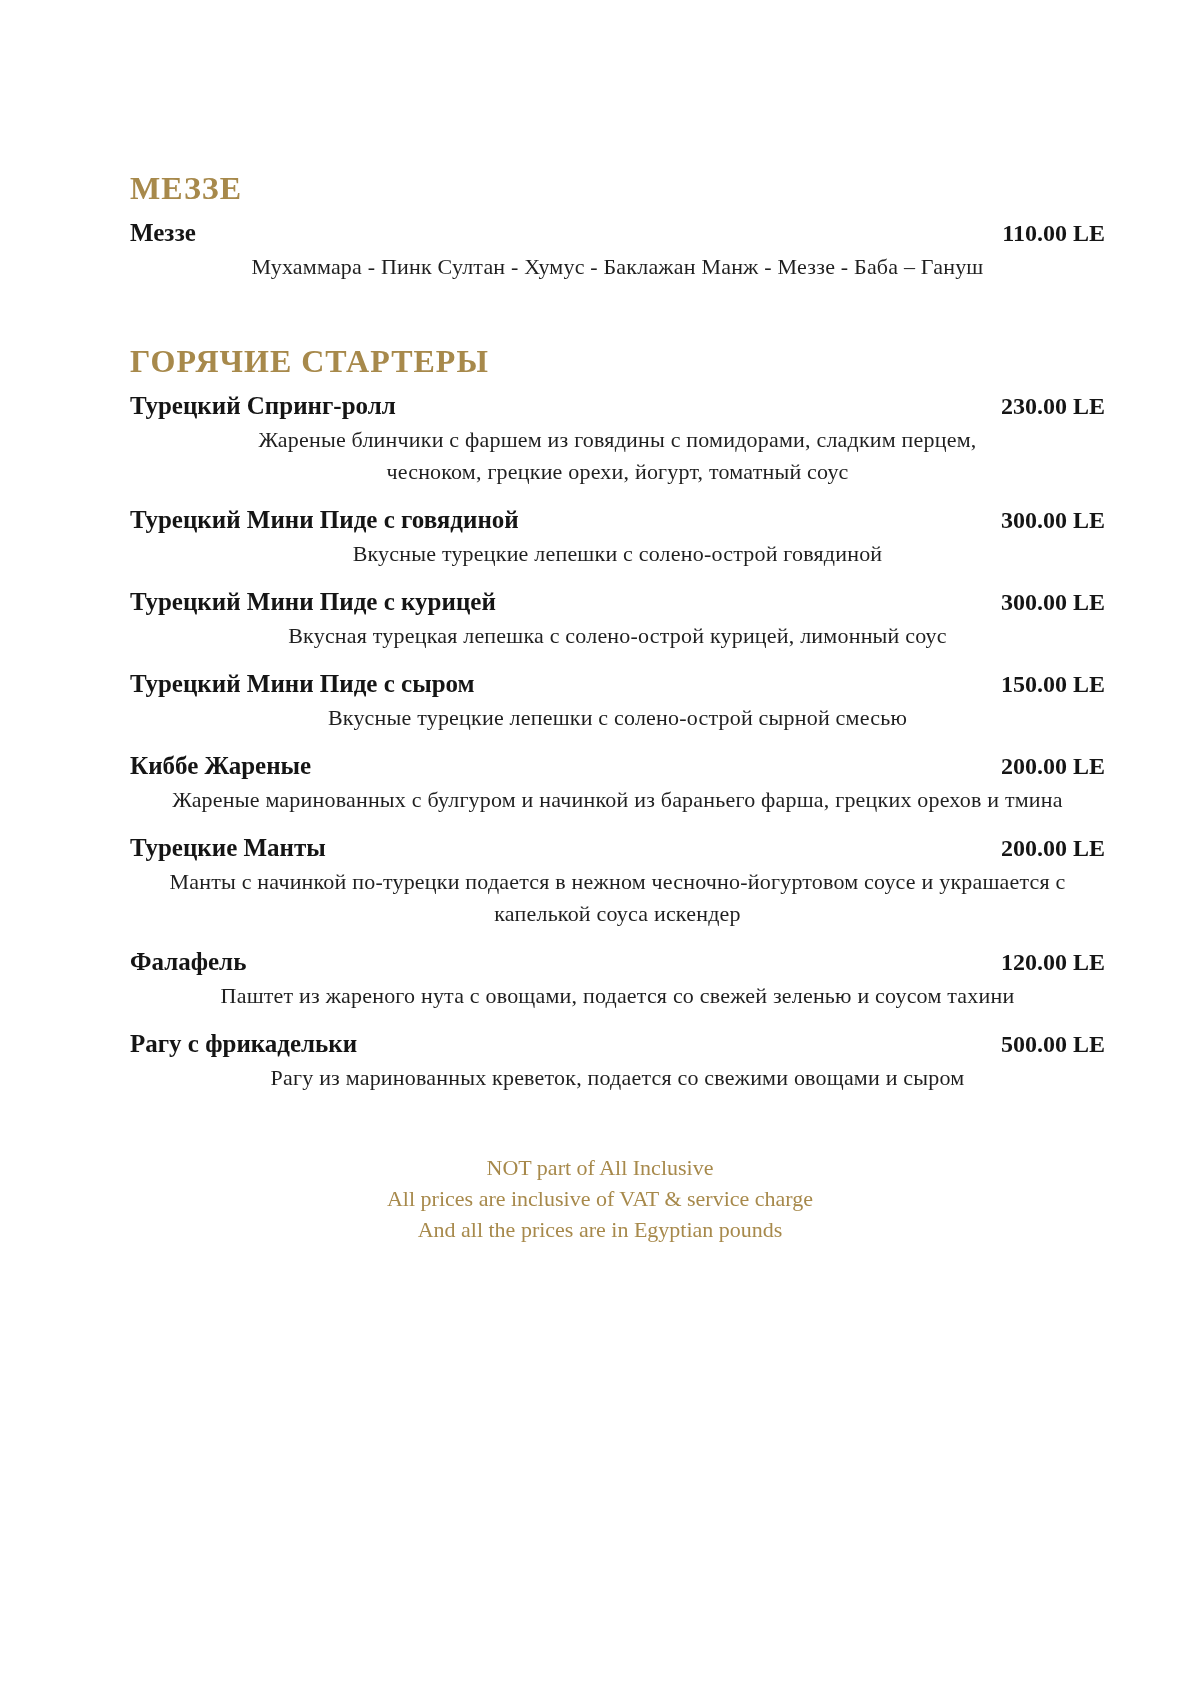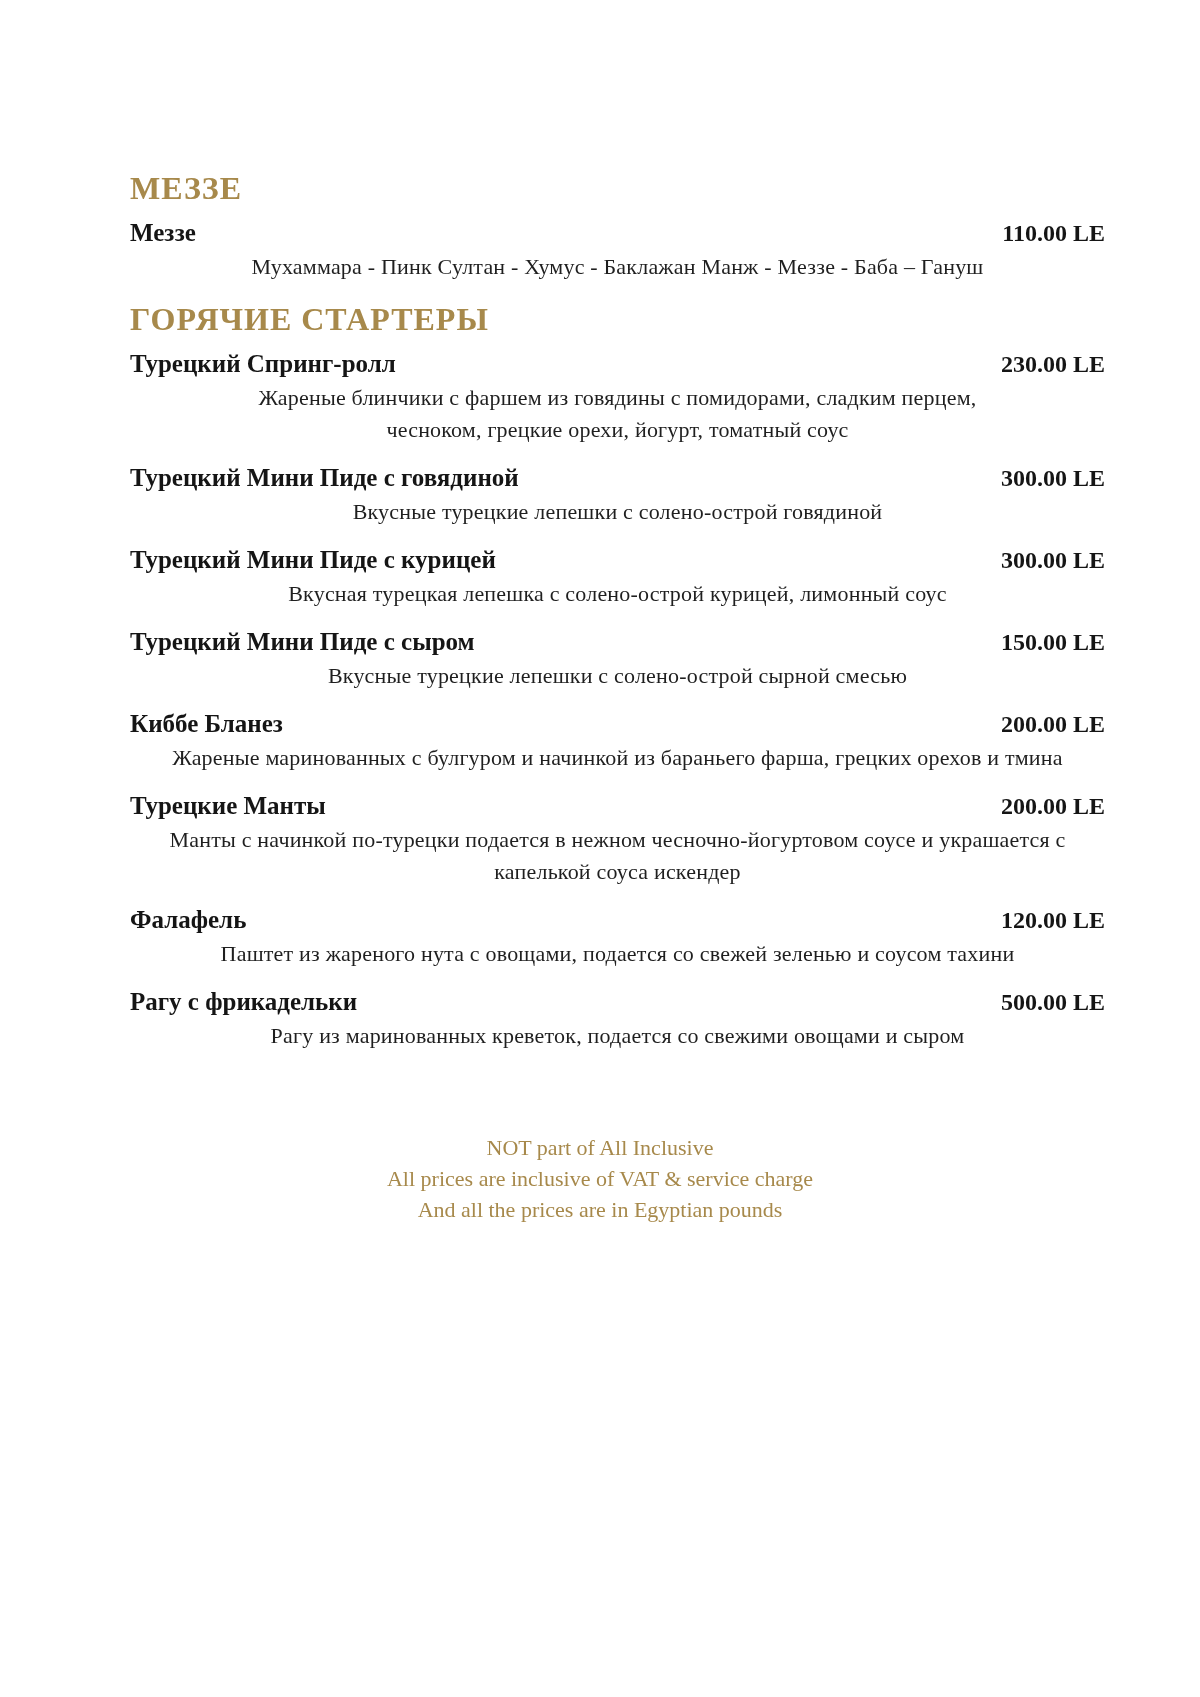--- a/index.html
+++ b/index.html
@@ -10,21 +10,21 @@
     height: 1293px;
     margin: 0 auto;
     background: #ffffff;
     box-sizing: border-box;
     padding: 170px 95px 0 130px;
     font-family: "Liberation Serif", serif;
     color: #1b1b1b;
     overflow: hidden;
   }
 
-  .menu-section + .menu-section { margin-top: 18px; }
+  .menu-section + .menu-section { margin-top: 60px; }
 
   .section-title {
     margin: 0 0 10px 0;
     font-size: 32px;
     font-weight: bold;
     letter-spacing: 1px;
     color: #a7894b;
     line-height: 36px;
   }
 
@@ -60,21 +60,21 @@
     line-height: 32px;
     letter-spacing: 0.2px;
     color: #1f1f1f;
     white-space: nowrap;
   }
 
   .footer {
     position: absolute;
     left: 0;
     right: 0;
-    bottom: 68px;
+    bottom: 48px;
     text-align: center;
     color: #a7894b;
   }
 
   .footer-line {
     font-size: 22px;
     line-height: 31px;
   }
 </style>
 </head>
@@ -128,21 +128,21 @@
           <div class="item-head">
             <span class="item-name">Турецкий Мини Пиде с сыром</span>
             <span class="item-price">150.00 LE</span>
           </div>
           <div class="item-desc">
             <div class="desc-line">Вкусные турецкие лепешки с солено-острой сырной смесью</div>
           </div>
         </div>
         <div class="menu-item">
           <div class="item-head">
-            <span class="item-name">Киббе Бланез</span>
+            <span class="item-name">Киббе Жареные</span>
             <span class="item-price">200.00 LE</span>
           </div>
           <div class="item-desc">
             <div class="desc-line">Жареные маринованных с булгуром и начинкой из бараньего фарша, грецких орехов и тмина</div>
           </div>
         </div>
         <div class="menu-item">
           <div class="item-head">
             <span class="item-name">Турецкие Манты</span>
             <span class="item-price">200.00 LE</span>

